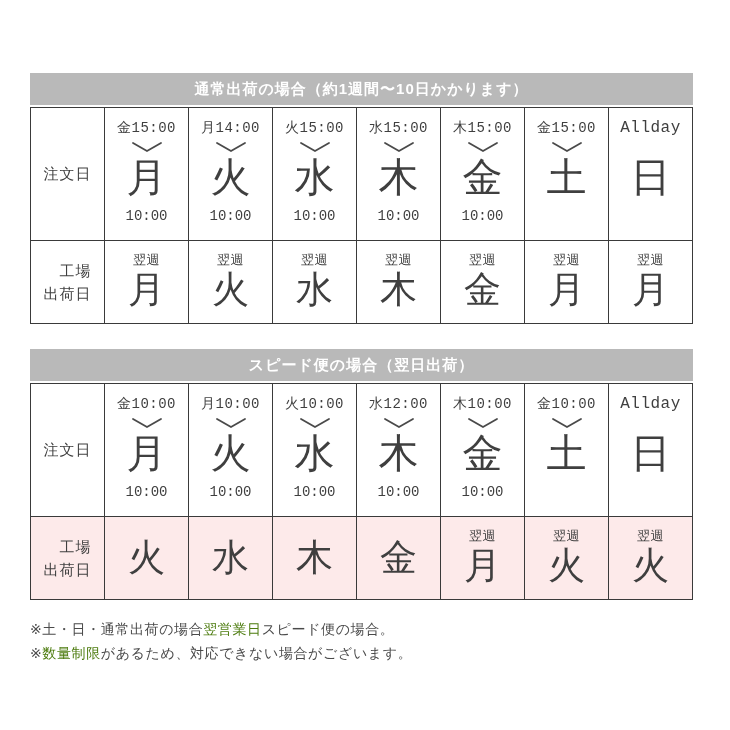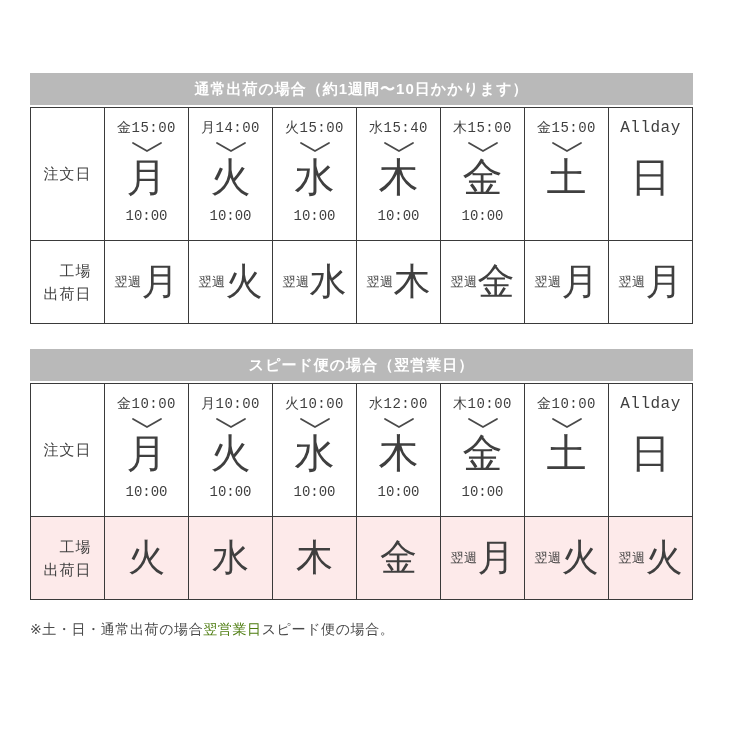--- a/index.html
+++ b/index.html
@@ -44,21 +44,21 @@
   .deadline { font-size:14px; height:22px; line-height:22px; letter-spacing:0.5px; }
   .deadline.latin { font-size:16px; letter-spacing:0.5px; }
   .chev-slot { height:16px; display:flex; align-items:center; justify-content:center; }
   .order-day {
     height:52px; display:flex; align-items:center; justify-content:center;
     font-size:40px; font-weight:400; line-height:1;
   }
   .order-time { font-size:14px; height:20px; line-height:18px; }
 
   .ship-cell {
-    display:flex; flex-direction:row; align-items:center; justify-content:center;
+    display:flex; flex-direction:column; align-items:center; justify-content:center;
   }
   .ship-prefix { font-size:13px; line-height:1.25; letter-spacing:0.5px; }
   .ship-prefix:empty { display:none; }
   .ship-day { font-size:37px; font-weight:400; line-height:1.2; }
   .pink { background:#fdeaea; }
 
   .section-2 { margin-top:25px; }
 
   .notes { margin-top:17px; font-size:14px; color:#4a4a4a; }
   .note { line-height:24px; letter-spacing:0.6px; }
@@ -100,21 +100,21 @@
         <span class="deadline">火15:00</span>
         <span class="chev-slot">
             <svg width="32" height="12" viewBox="0 0 32 12">
               <polyline points="2,2 16,10 30,2" fill="none" stroke="#4a4a4a" stroke-width="1.8" stroke-linecap="round"></polyline>
             </svg>
           </span>
         <span class="order-day">水</span>
         <span class="order-time">10:00</span>
       </div>
       <div class="cell bl order-cell">
-        <span class="deadline">水15:40</span>
+        <span class="deadline">水15:00</span>
         <span class="chev-slot">
             <svg width="32" height="12" viewBox="0 0 32 12">
               <polyline points="2,2 16,10 30,2" fill="none" stroke="#4a4a4a" stroke-width="1.8" stroke-linecap="round"></polyline>
             </svg>
           </span>
         <span class="order-day">木</span>
         <span class="order-time">10:00</span>
       </div>
       <div class="cell bl order-cell">
         <span class="deadline">木15:00</span>
@@ -171,21 +171,21 @@
         <span class="ship-day">月</span>
       </div>
       <div class="cell bl bt ship-cell">
         <span class="ship-prefix">翌週</span>
         <span class="ship-day">月</span>
       </div>
     </div>
   </div>
 
   <div class="section section-2">
-    <div class="bar">スピード便の場合（翌営業日）</div>
+    <div class="bar">スピード便の場合（翌日出荷）</div>
     <div class="sched-table">
 
       <div class="cell rowlabel">注文日</div>
 
       <div class="cell bl order-cell">
         <span class="deadline">金10:00</span>
         <span class="chev-slot">
             <svg width="32" height="12" viewBox="0 0 32 12">
               <polyline points="2,2 16,10 30,2" fill="none" stroke="#4a4a4a" stroke-width="1.8" stroke-linecap="round"></polyline>
             </svg>
@@ -281,15 +281,18 @@
         <span class="ship-prefix">翌週</span>
         <span class="ship-day">火</span>
       </div>
     </div>
   </div>
 
   <div class="notes">
     <div class="note">
       <span>※土・日・通常出荷の場合</span><span class="blue-term">翌営業日</span><span>スピード便の場合。</span>
     </div>
+    <div class="note">
+      <span>※</span><span class="blue-term">数量制限</span><span>があるため、対応できない場合がございます。</span>
+    </div>
   </div>
 
 </div>
 
 </body></html>

